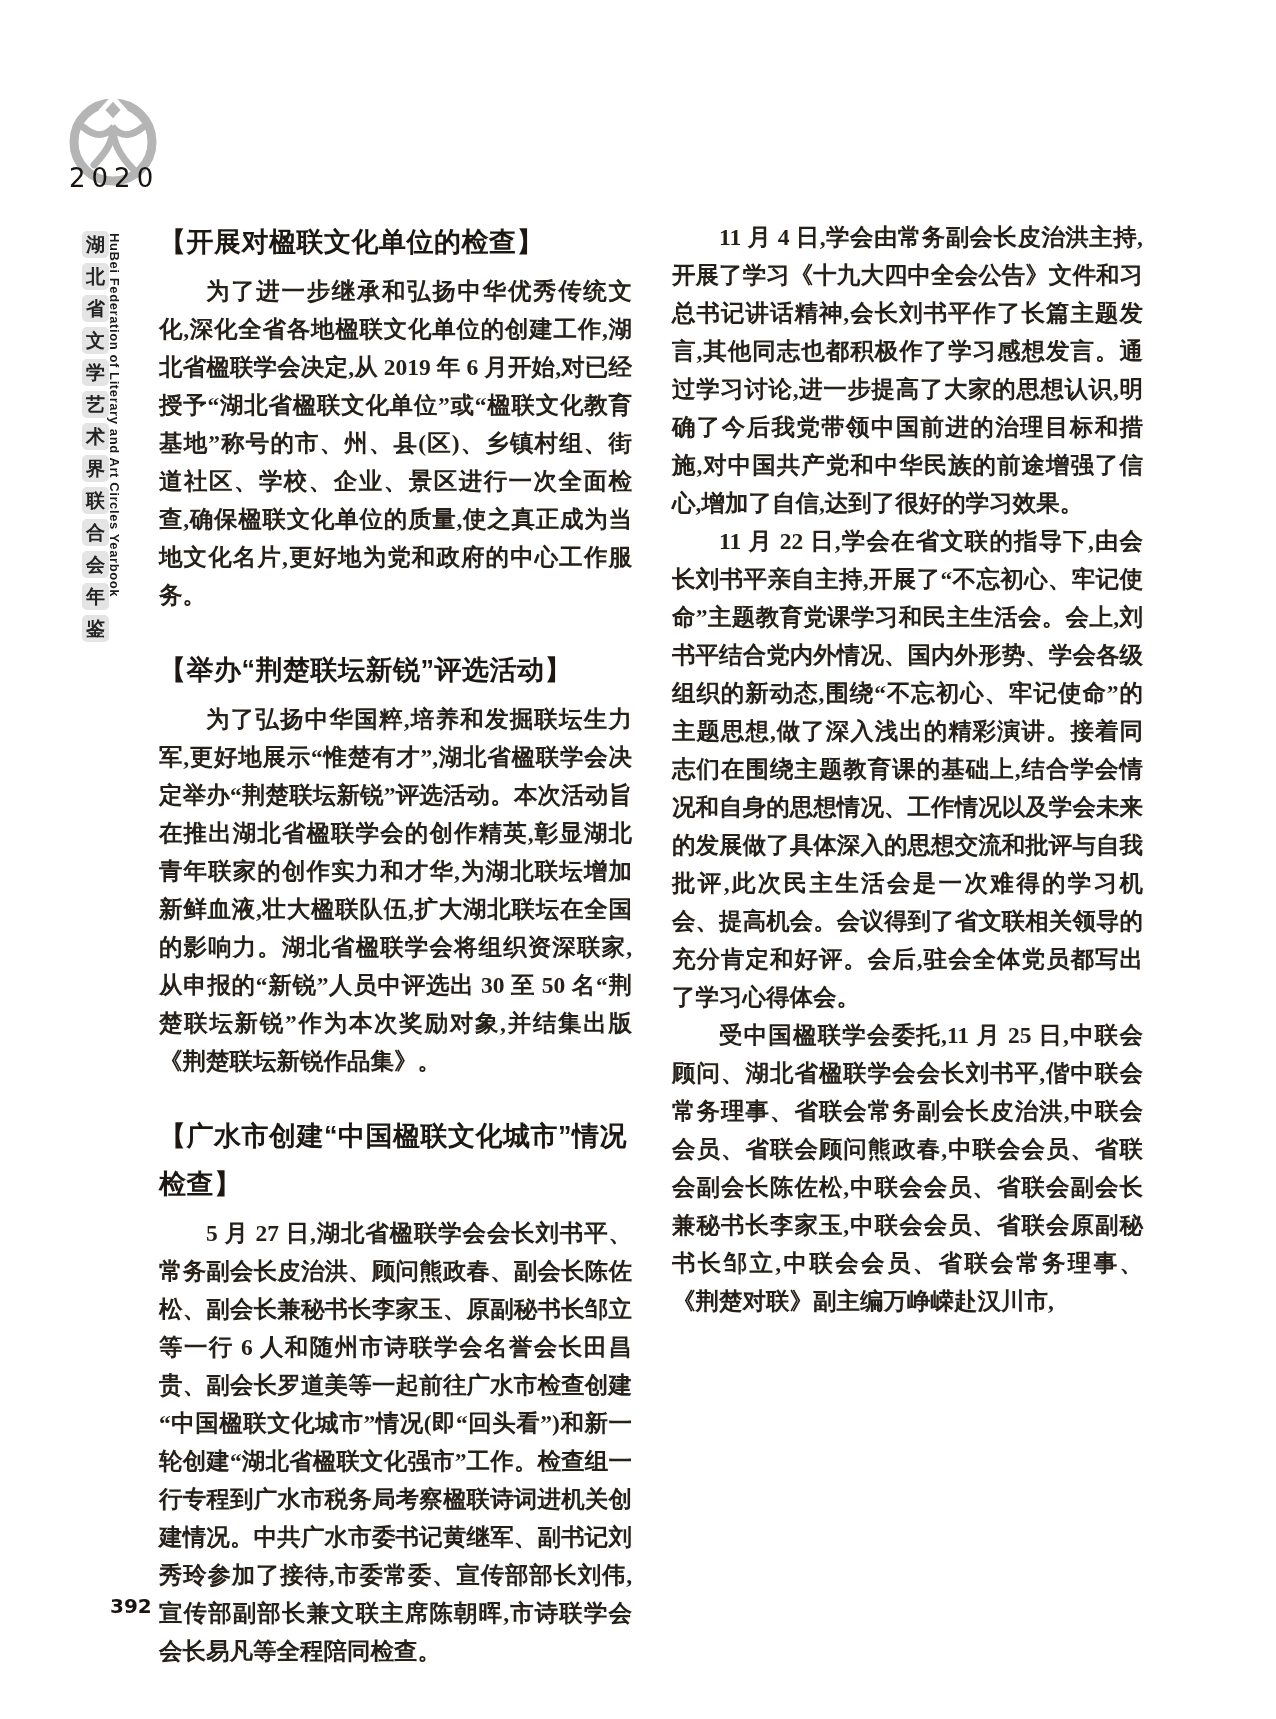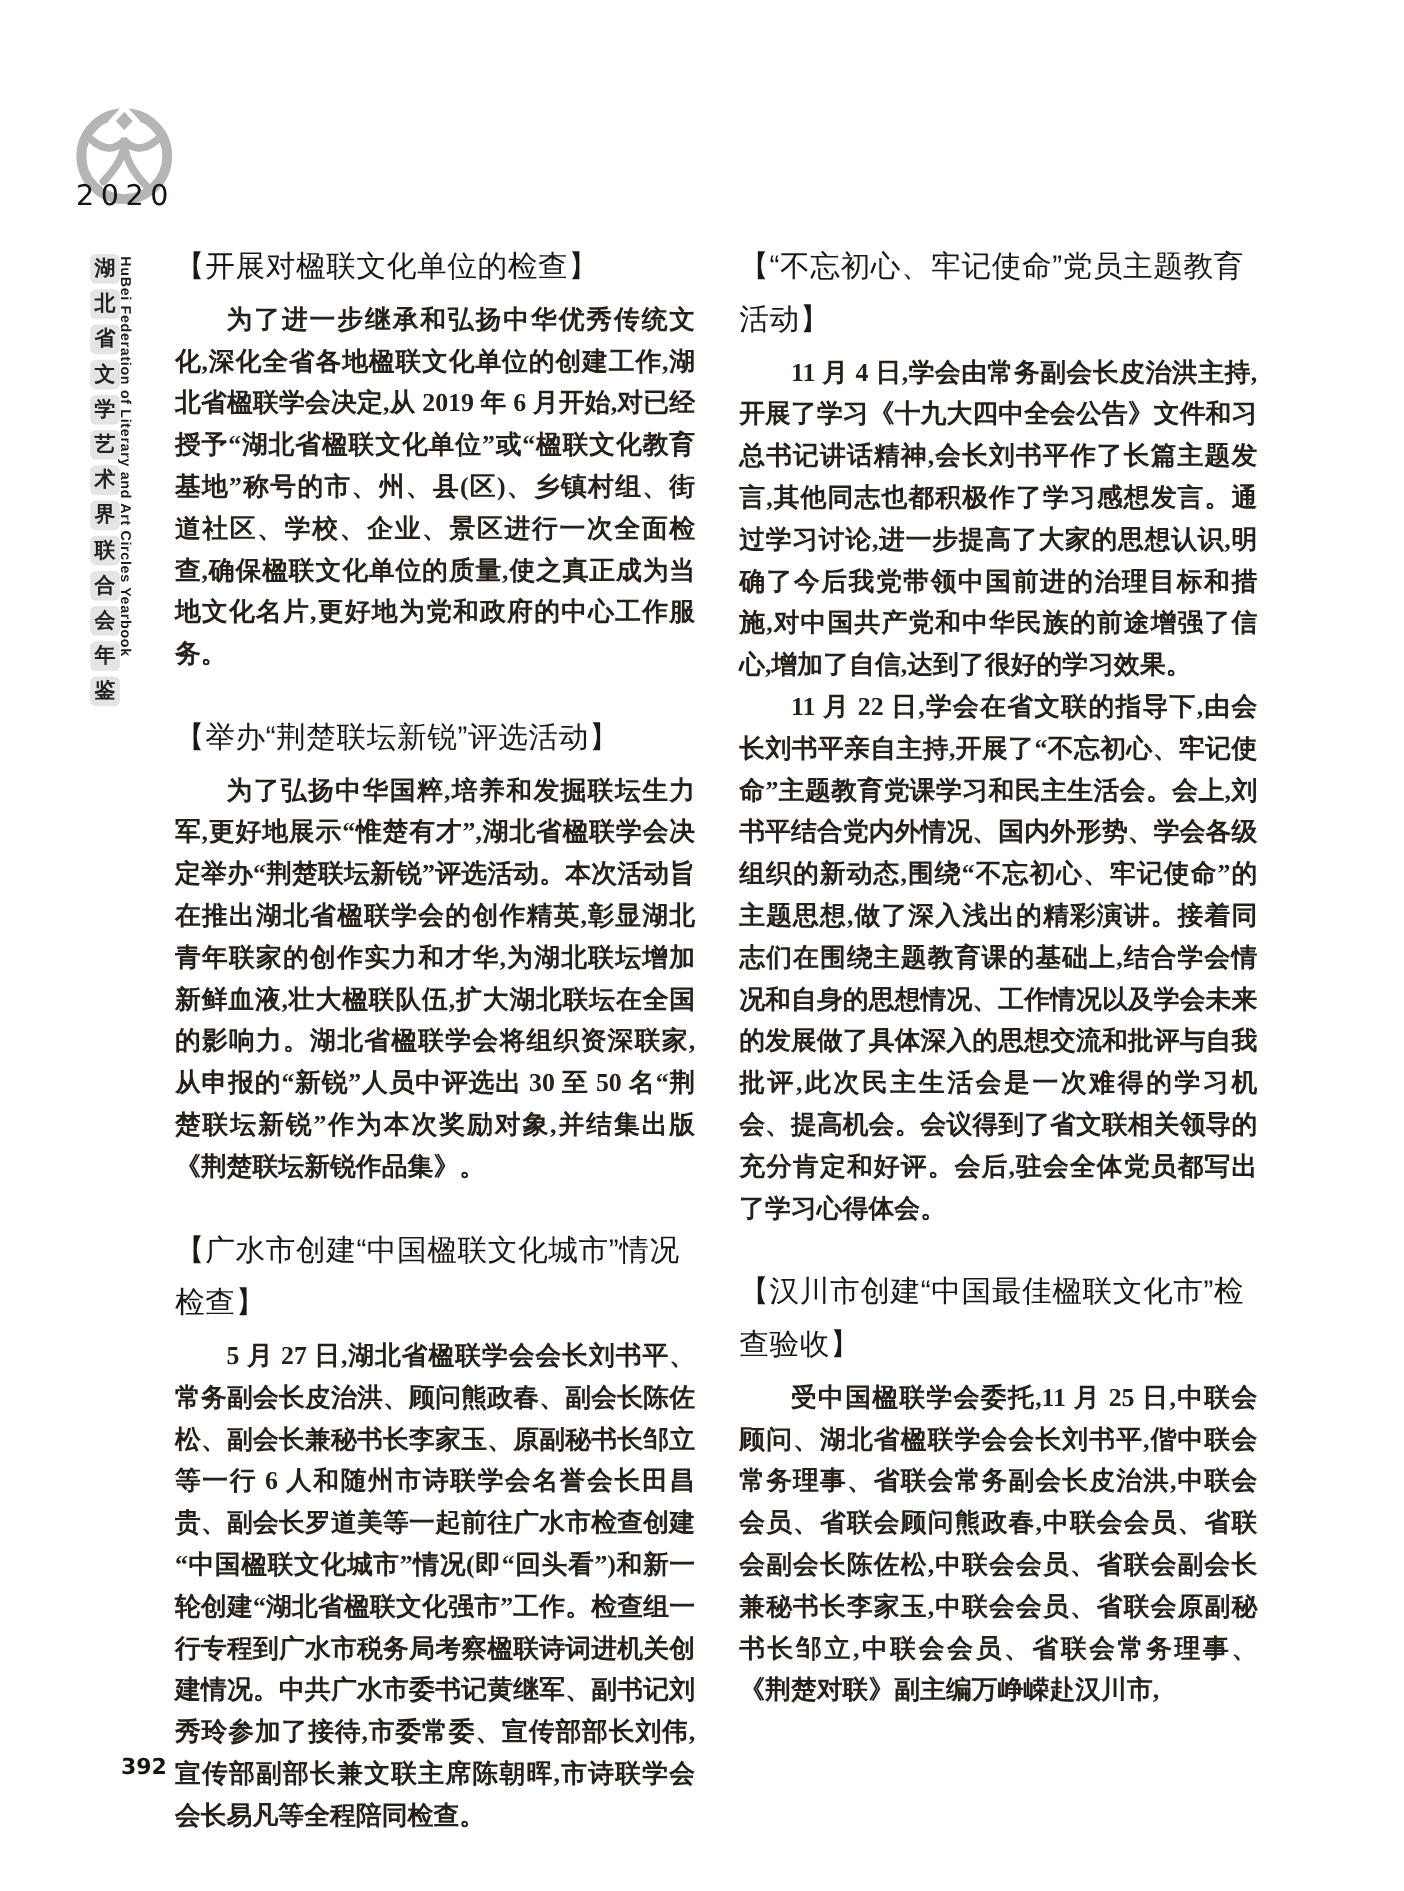--- a/index.html
+++ b/index.html
@@ -32,21 +32,21 @@
     writing-mode:vertical-rl;text-orientation:mixed;white-space:nowrap;
     font-family:"Liberation Sans",sans-serif;font-weight:700;
     font-size:13px;letter-spacing:0.6px;color:#1b1b1b;
   }
   
   .column{position:absolute;top:218px;}
   .column.left{left:159px;width:473px;}
   .column.right{left:672px;width:471px;}
   .sec-title{
     font-family:"Liberation Sans","DejaVu Sans",sans-serif;
-    font-weight:400;font-size:27px;line-height:48px;
+    font-weight:700;font-size:27px;line-height:48px;
     letter-spacing:0.5px;color:#1c1712;
     margin:32px 0 6px 0;text-align:left;
   }
   .column > .sec-title:first-child{margin-top:0;}
   .body-para{
     margin:0;font-size:23.5px;line-height:38px;
     text-indent:2em;text-align:justify;text-justify:inter-ideograph;
     color:#262019;font-weight:600;
   }
   
@@ -91,22 +91,20 @@
 
   <div class="column left">
       <h2 class="sec-title">【开展对楹联文化单位的检查】</h2>
       <p class="body-para">为了进一步继承和弘扬中华优秀传统文化,深化全省各地楹联文化单位的创建工作,湖北省楹联学会决定,从 2019 年 6 月开始,对已经授予“湖北省楹联文化单位”或“楹联文化教育基地”称号的市、州、县(区)、乡镇村组、街道社区、学校、企业、景区进行一次全面检查,确保楹联文化单位的质量,使之真正成为当地文化名片,更好地为党和政府的中心工作服务。</p>
       <h2 class="sec-title">【举办“荆楚联坛新锐”评选活动】</h2>
       <p class="body-para">为了弘扬中华国粹,培养和发掘联坛生力军,更好地展示“惟楚有才”,湖北省楹联学会决定举办“荆楚联坛新锐”评选活动。本次活动旨在推出湖北省楹联学会的创作精英,彰显湖北青年联家的创作实力和才华,为湖北联坛增加新鲜血液,壮大楹联队伍,扩大湖北联坛在全国的影响力。湖北省楹联学会将组织资深联家,从申报的“新锐”人员中评选出 30 至 50 名“荆楚联坛新锐”作为本次奖励对象,并结集出版《荆楚联坛新锐作品集》。</p>
       <h2 class="sec-title">【广水市创建“中国楹联文化城市”情况检查】</h2>
       <p class="body-para">5 月 27 日,湖北省楹联学会会长刘书平、常务副会长皮治洪、顾问熊政春、副会长陈佐松、副会长兼秘书长李家玉、原副秘书长邹立等一行 6 人和随州市诗联学会名誉会长田昌贵、副会长罗道美等一起前往广水市检查创建“中国楹联文化城市”情况(即“回头看”)和新一轮创建“湖北省楹联文化强市”工作。检查组一行专程到广水市税务局考察楹联诗词进机关创建情况。中共广水市委书记黄继军、副书记刘秀玲参加了接待,市委常委、宣传部部长刘伟,宣传部副部长兼文联主席陈朝晖,市诗联学会会长易凡等全程陪同检查。</p>
     </div>
   <div class="column right">
-      <h2 class="sec-title">【“不忘初心、牢记使命”党员主题教育活动】</h2>
       <p class="body-para">11 月 4 日,学会由常务副会长皮治洪主持,开展了学习《十九大四中全会公告》文件和习总书记讲话精神,会长刘书平作了长篇主题发言,其他同志也都积极作了学习感想发言。通过学习讨论,进一步提高了大家的思想认识,明确了今后我党带领中国前进的治理目标和措施,对中国共产党和中华民族的前途增强了信心,增加了自信,达到了很好的学习效果。</p>
       <p class="body-para">11 月 22 日,学会在省文联的指导下,由会长刘书平亲自主持,开展了“不忘初心、牢记使命”主题教育党课学习和民主生活会。会上,刘书平结合党内外情况、国内外形势、学会各级组织的新动态,围绕“不忘初心、牢记使命”的主题思想,做了深入浅出的精彩演讲。接着同志们在围绕主题教育课的基础上,结合学会情况和自身的思想情况、工作情况以及学会未来的发展做了具体深入的思想交流和批评与自我批评,此次民主生活会是一次难得的学习机会、提高机会。会议得到了省文联相关领导的充分肯定和好评。会后,驻会全体党员都写出了学习心得体会。</p>
-      <h2 class="sec-title">【汉川市创建“中国最佳楹联文化市”检查验收】</h2>
       <p class="body-para">受中国楹联学会委托,11 月 25 日,中联会顾问、湖北省楹联学会会长刘书平,偕中联会常务理事、省联会常务副会长皮治洪,中联会会员、省联会顾问熊政春,中联会会员、省联会副会长陈佐松,中联会会员、省联会副会长兼秘书长李家玉,中联会会员、省联会原副秘书长邹立,中联会会员、省联会常务理事、《荆楚对联》副主编万峥嵘赴汉川市,</p>
     </div>
 
   <div class="page-num">392</div>
 
 </div>
 
 </body></html>

